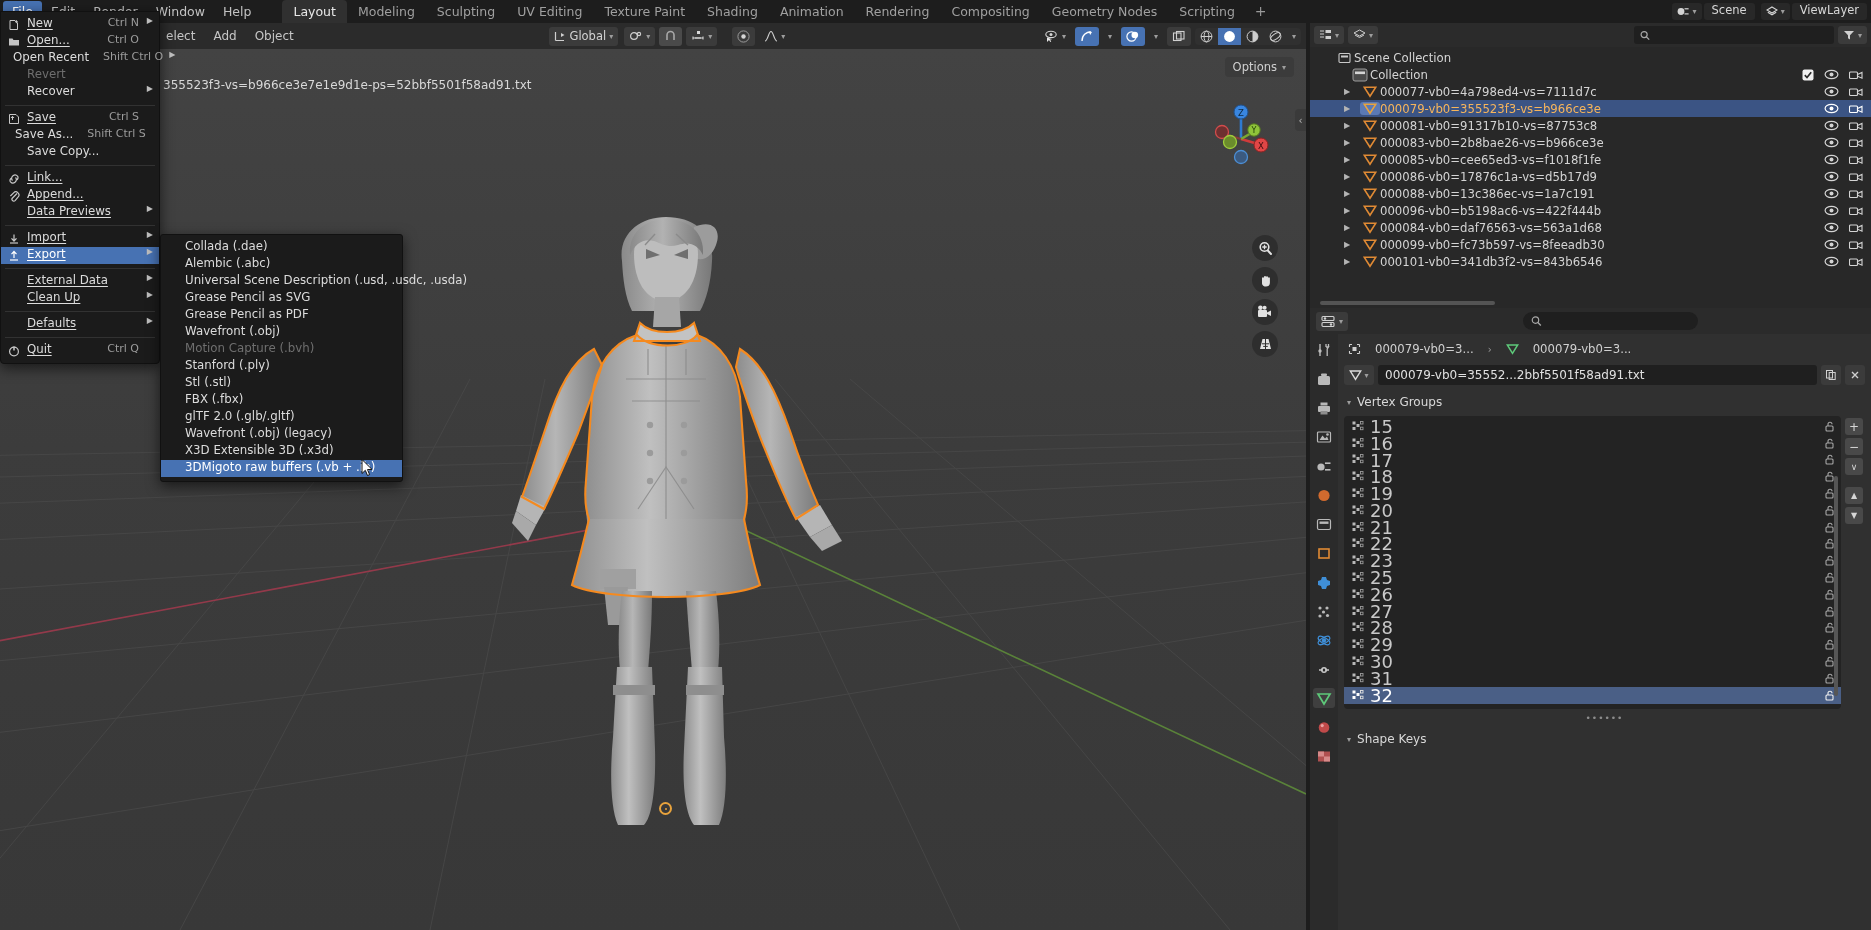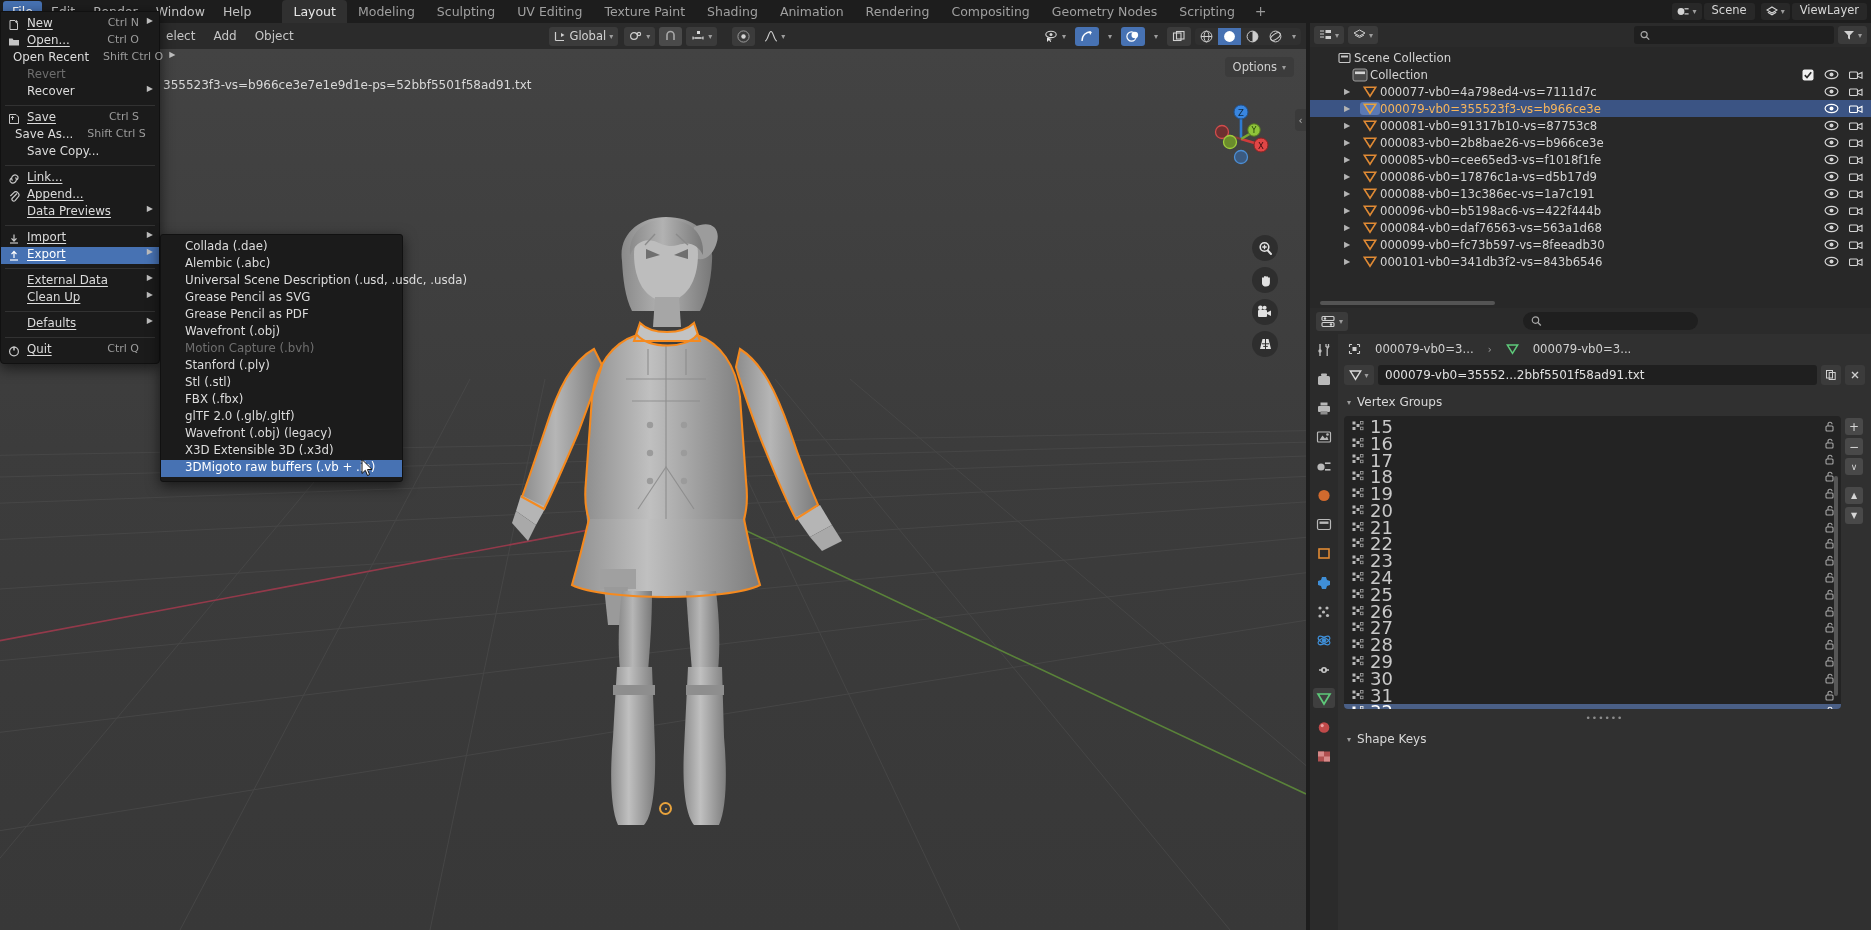--- a/index.html
+++ b/index.html
@@ -1481,38 +1481,20 @@
               </span>
             <span class="vg-name">23</span>
             <span>
                 <svg width="11" height="11" viewBox="0 0 11 11">
                   <rect x="2" y="5" width="7" height="5" rx="1" fill="none" stroke="#a8a8a8" stroke-width="1.1"></rect>
                   <path d="M4 5 L4 3.2 a2 2 0 0 1 4 0" fill="none" stroke="#a8a8a8" stroke-width="1.1"></path>
                 </svg>
               </span>
           </div>
 
-          <div class="vg-row">
-            <span>
-                <svg width="12" height="11" viewBox="0 0 12 11">
-                  <rect x="0.5" y="0.5" width="3" height="3" fill="#b8b8b8"></rect>
-                  <rect x="0.5" y="6" width="3" height="3" fill="#b8b8b8"></rect>
-                  <rect x="4.5" y="3" width="3" height="3" fill="#b8b8b8"></rect>
-                  <rect x="8.5" y="0.5" width="2.5" height="2.5" fill="none" stroke="#9a9a9a" stroke-width=".9"></rect>
-                  <rect x="8.5" y="6.2" width="2.5" height="2.5" fill="none" stroke="#9a9a9a" stroke-width=".9"></rect>
-                </svg>
-              </span>
-            <span class="vg-name">24</span>
-            <span>
-                <svg width="11" height="11" viewBox="0 0 11 11">
-                  <rect x="2" y="5" width="7" height="5" rx="1" fill="none" stroke="#a8a8a8" stroke-width="1.1"></rect>
-                  <path d="M4 5 L4 3.2 a2 2 0 0 1 4 0" fill="none" stroke="#a8a8a8" stroke-width="1.1"></path>
-                </svg>
-              </span>
-          </div>
 
           <div class="vg-row">
             <span>
                 <svg width="12" height="11" viewBox="0 0 12 11">
                   <rect x="0.5" y="0.5" width="3" height="3" fill="#b8b8b8"></rect>
                   <rect x="0.5" y="6" width="3" height="3" fill="#b8b8b8"></rect>
                   <rect x="4.5" y="3" width="3" height="3" fill="#b8b8b8"></rect>
                   <rect x="8.5" y="0.5" width="2.5" height="2.5" fill="none" stroke="#9a9a9a" stroke-width=".9"></rect>
                   <rect x="8.5" y="6.2" width="2.5" height="2.5" fill="none" stroke="#9a9a9a" stroke-width=".9"></rect>
                 </svg>

